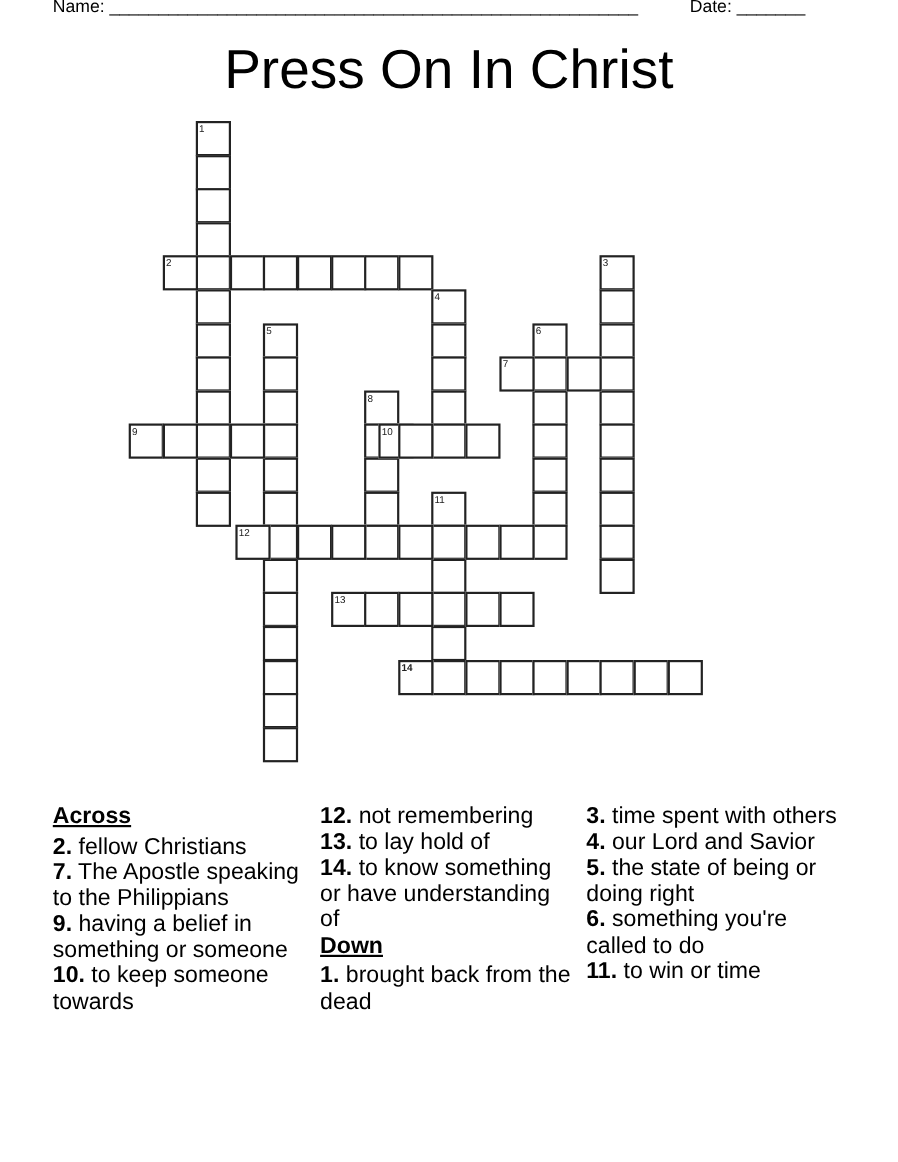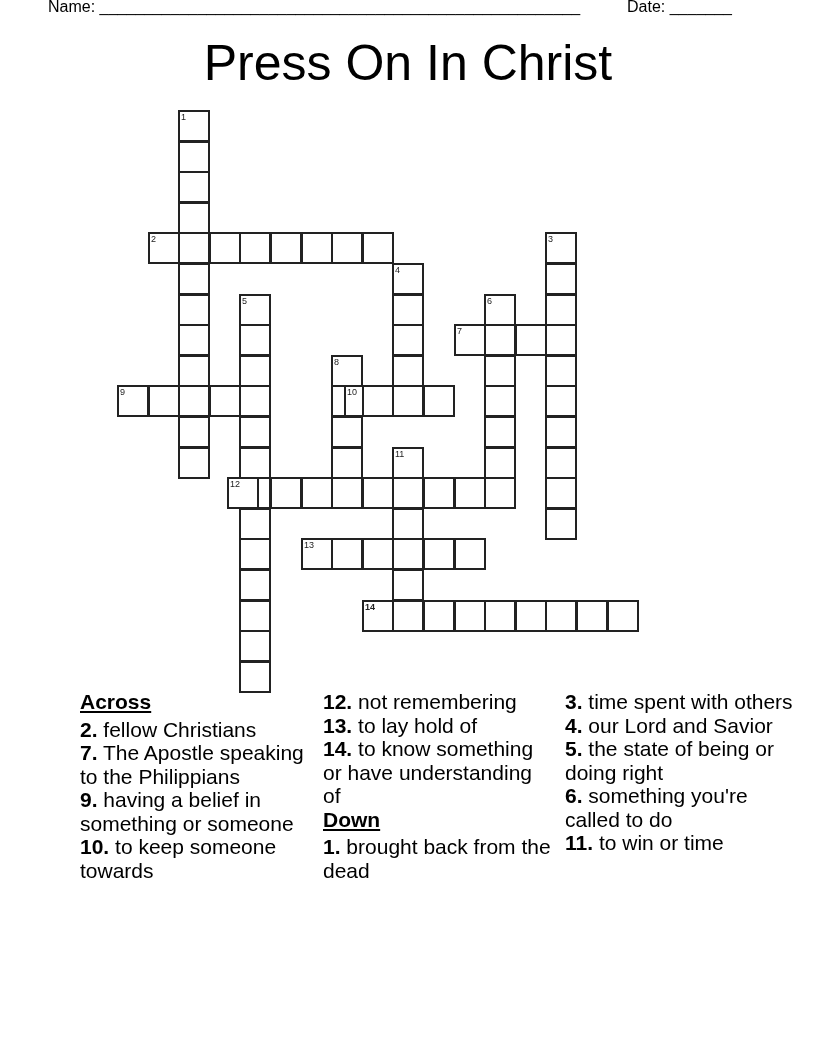--- a/index.html
+++ b/index.html
@@ -3,21 +3,21 @@
 <meta charset="utf-8">
 <style>
   html, body { margin:0; padding:0; background:#ffffff; }
   body { width:816px; height:1056px; position:relative; overflow:hidden; font-family:"Liberation Sans", sans-serif; color:#000; }
   .header { position:absolute; top:-2px; left:48px; font-size:16px; white-space:nowrap; }
   .header .date { position:absolute; left:579px; top:0; }
   .title { position:absolute; top:34px; left:0; width:816px; text-align:center; font-size:50px; }
   .grid { position:absolute; left:0; top:0; width:816px; height:700px; }
   .cell { position:absolute; box-sizing:border-box; width:32px; height:32px; border:2px solid #222; background:#fff; }
   .cell .num { position:absolute; left:1px; top:0px; font-size:9px; line-height:10px; color:#222; }
-  .clues { position:absolute; top:690px; font-size:21px; line-height:23.5px;margin-left:32px; }
+  .clues { position:absolute; top:730px; font-size:21px; line-height:23.5px; }
   .clues .head { font-weight:bold; text-decoration:underline; margin-bottom:4px; display:block; }
   .clue { margin-bottom:0px; }
   .clue b { font-weight:bold; }
   .col1 { left:48px; width:230px; }
   .col2 { left:291px; width:230px; }
   .col3 { left:533px; width:230px; }
 </style>
 </head>
 <body>
 
@@ -117,21 +117,21 @@
     <div class="cell" style="left: 362px; top: 385px;"></div>
     <div class="cell" style="left: 423px; top: 385px;"></div>
     <div class="cell" style="left: 392px; top: 447px;">
       <span class="num">11</span>
     </div>
     <div class="cell" style="left: 392px; top: 477px;"></div>
     <div class="cell" style="left: 392px; top: 508px;"></div>
     <div class="cell" style="left: 392px; top: 538px;"></div>
     <div class="cell" style="left: 392px; top: 569px;"></div>
     <div class="cell" style="left: 392px; top: 600px;"></div>
-    <div class="cell" style="left: 227px; top: 477px;">
+    <div class="cell" style="left: 214px; top: 477px;">
       <span class="num">12</span>
     </div>
     <div class="cell" style="left: 270px; top: 477px;"></div>
     <div class="cell" style="left: 301px; top: 477px;"></div>
     <div class="cell" style="left: 362px; top: 477px;"></div>
     <div class="cell" style="left: 423px; top: 477px;"></div>
     <div class="cell" style="left: 454px; top: 477px;"></div>
     <div class="cell" style="left: 301px; top: 538px;">
       <span class="num">13</span>
     </div>

